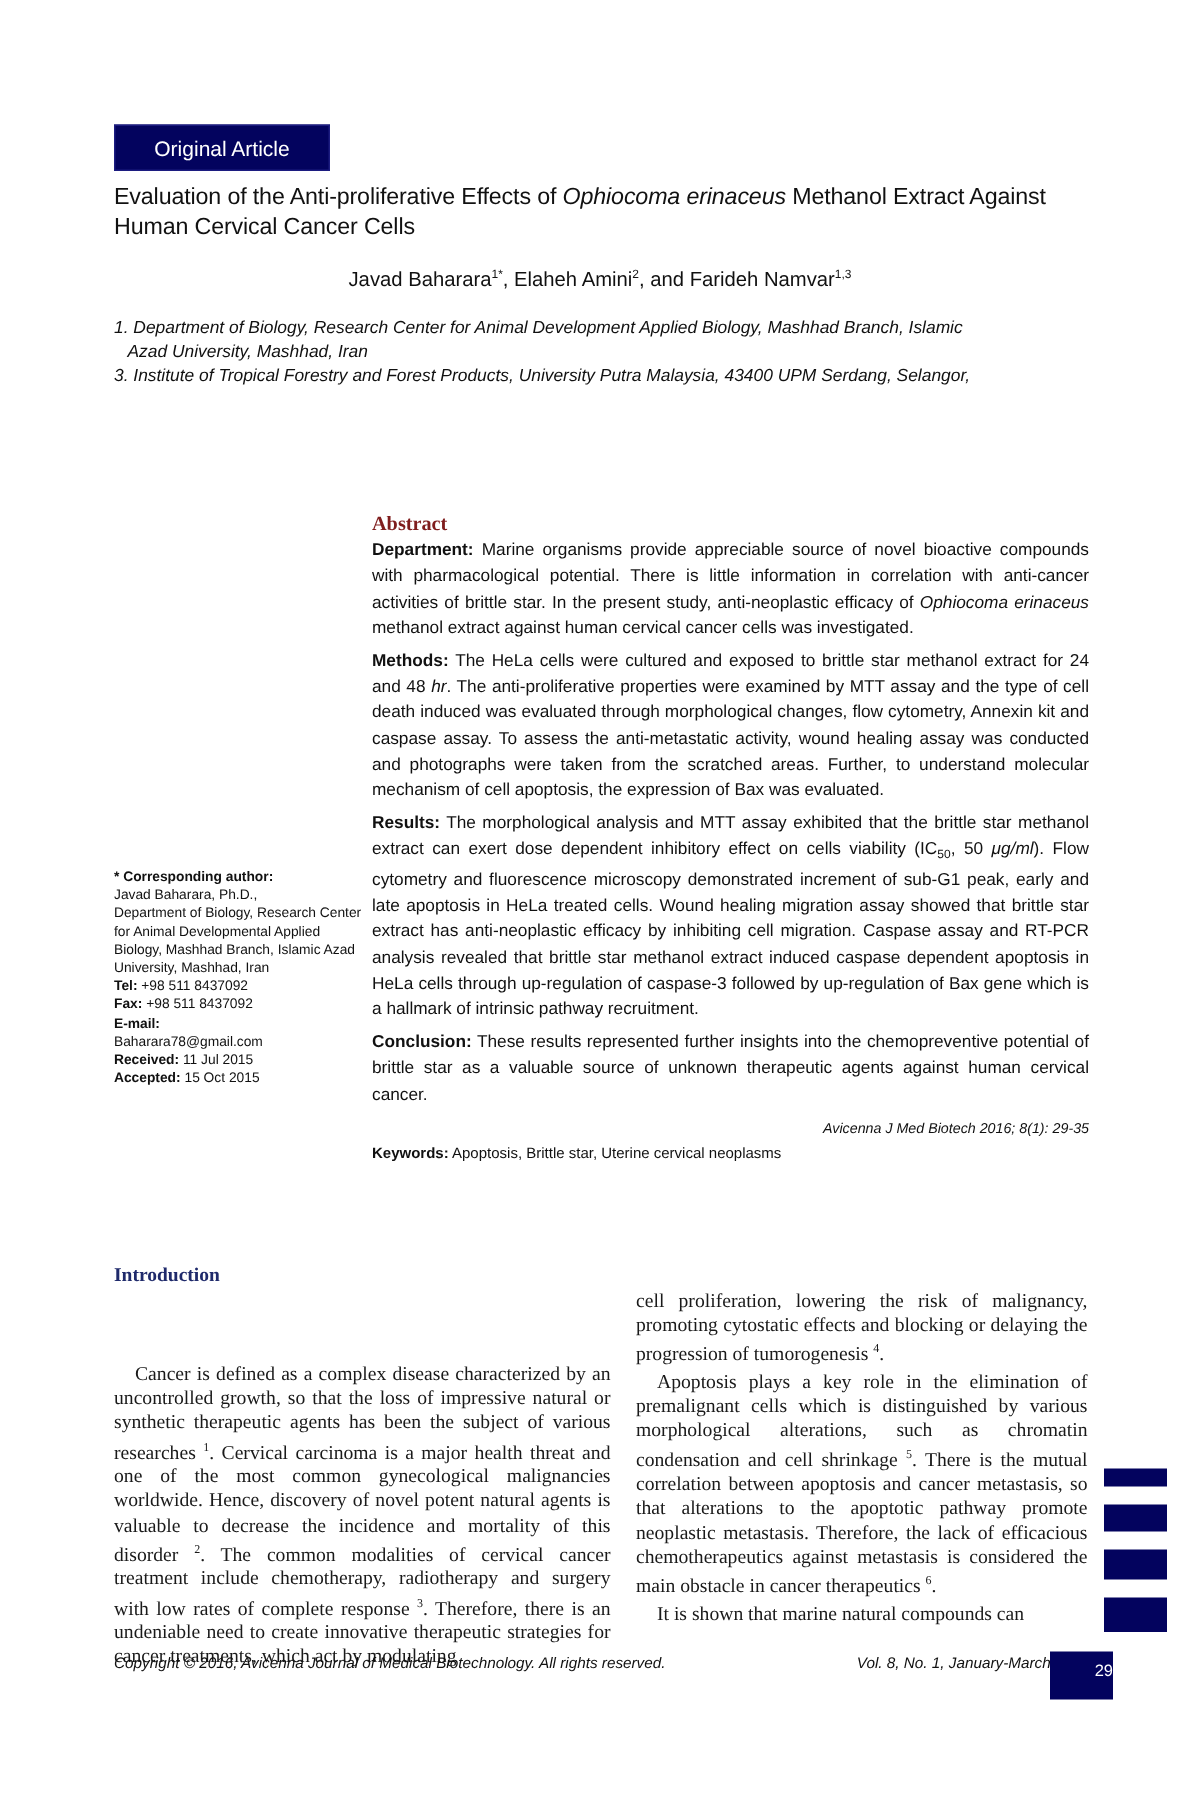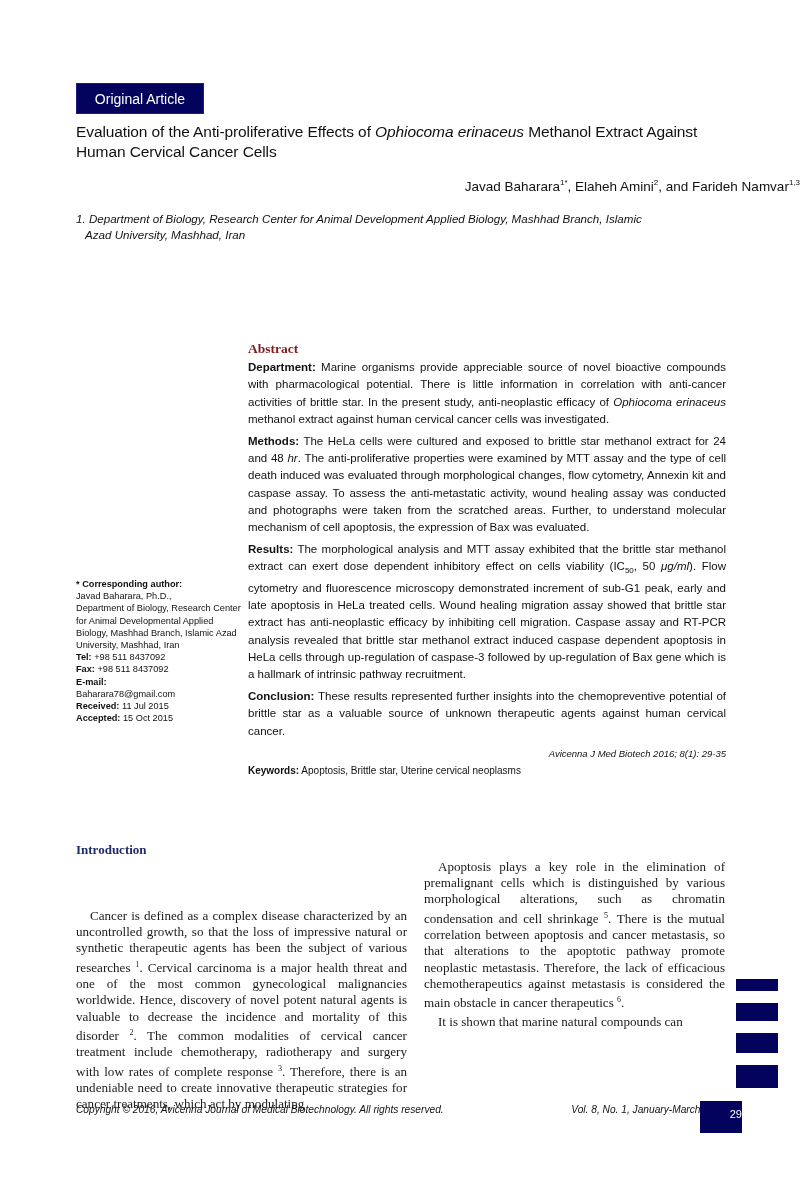--- a/index.html
+++ b/index.html
@@ -1,21 +1,21 @@
 <!DOCTYPE html>
 <html><head>
 <meta charset="utf-8">
 <style>
   html, body { margin:0; padding:0; background:#ffffff; }
   body { width:800px; height:1200px; position:relative; overflow:hidden; color:#1a1a1a; font-family:"Liberation Sans", sans-serif; }
   .abs { position:absolute; }
-  .badge { left:76px; top:83px; width:128px; height:31px; background:#03035e; color:#fff; font-size:14px; line-height:31px; text-align:center; box-sizing:border-box; border:1px solid #1c1c80; }
+  .badge { left:76px; top:83px; width:144px; height:31px; background:#03035e; color:#fff; font-size:14px; line-height:31px; text-align:center; box-sizing:border-box; border:1px solid #1c1c80; }
   .title { left:76px; top:122px; width:660px; font-size:15.5px; line-height:20px; color:#111; letter-spacing:-0.1px; }
   .title i { font-style:italic; }
-  .authors { left:0; width:800px; top:178px; text-align:right; font-size:13.5px; color:#111; }
+  .authors { left:0; width:800px; top:178px; text-align:center; font-size:13.5px; color:#111; }
   .authors sup { font-size:8px; }
   .affils { left:76px; top:211px; width:660px; font-size:11.6px; line-height:16px; font-style:italic; color:#111; }
   .affils div.cont { padding-left:9px; }
   .abstract { left:248px; top:340px; width:478px; font-size:11.5px; line-height:17.2px; text-align:justify; color:#111; }
   .abs-head { font-family:"Liberation Serif", serif; font-weight:bold; color:#7f1d1d; font-size:13.5px; margin-bottom:2px; }
   .abstract p { margin:0 0 5px 0; }
   .abstract b { font-weight:bold; }
   .citation { text-align:right; font-style:italic; font-size:9.5px; margin-top:4px; }
   .keywords { font-size:10px; }
   .corresp { left:76px; top:578px; width:165px; font-size:9.2px; line-height:12.2px; color:#111; }
@@ -41,20 +41,21 @@
   <span>Evaluation of the Anti-proliferative Effects of </span><i>Ophiocoma erinaceus</i><span> Methanol Extract Against Human Cervical Cancer Cells</span>
 </div>
 
 <div class="abs authors">
   <span>Javad Baharara</span><sup>1*</sup><span>, </span><span>Elaheh Amini</span><sup>2</sup><span>, and </span><span>Farideh Namvar</span><sup>1,3</sup>
 </div>
 
 <div class="abs affils">
   <div>1. Department of Biology, Research Center for Animal Development Applied Biology, Mashhad Branch, Islamic</div>
   <div class="cont">Azad University, Mashhad, Iran</div>
+  <div>3. Institute of Tropical Forestry and Forest Products, University Putra Malaysia, 43400 UPM Serdang, Selangor,</div>
 </div>
 
 <div class="abs abstract">
   <div class="abs-head">Abstract</div>
   <p><b>Department:</b><span> Marine organisms provide appreciable source of novel bioactive compounds with pharmacological potential. There is little information in correlation with anti-cancer activities of brittle star. In the present study, anti-neoplastic efficacy of </span><i>Ophiocoma erinaceus</i><span> methanol extract against human cervical cancer cells was investigated.</span></p>
   <p><b>Methods:</b><span> The HeLa cells were cultured and exposed to brittle star methanol extract for 24 and 48 </span><i>hr</i><span>. The anti-proliferative properties were examined by MTT assay and the type of cell death induced was evaluated through morphological changes, flow cytometry, Annexin kit and caspase assay. To assess the anti-metastatic activity, wound healing assay was conducted and photographs were taken from the scratched areas. Further, to understand molecular mechanism of cell apoptosis, the expression of Bax was evaluated.</span></p>
   <p><b>Results:</b><span> The morphological analysis and MTT assay exhibited that the brittle star methanol extract can exert dose dependent inhibitory effect on cells viability (IC</span><sub style="font-size:8px">50</sub><span>, 50 </span><i>μg/ml</i><span>). Flow cytometry and fluorescence microscopy demonstrated increment of sub-G1 peak, early and late apoptosis in HeLa treated cells. Wound healing migration assay showed that brittle star extract has anti-neoplastic efficacy by inhibiting cell migration. Caspase assay and RT-PCR analysis revealed that brittle star methanol extract induced caspase dependent apoptosis in HeLa cells through up-regulation of caspase-3 followed by up-regulation of Bax gene which is a hallmark of intrinsic pathway recruitment.</span></p>
   <p><b>Conclusion:</b><span> These results represented further insights into the chemopreventive potential of brittle star as a valuable source of unknown therapeutic agents against human cervical cancer.</span></p>
   <div class="citation">Avicenna J Med Biotech 2016; 8(1): 29-35</div>
   <div class="keywords"><b>Keywords:</b><span> Apoptosis, Brittle star, Uterine cervical neoplasms</span></div>
@@ -72,20 +73,21 @@
   <div><b>Accepted:</b><span> 15 Oct 2015</span></div>
 </div>
 
 <div class="abs intro-head">Introduction</div>
 
 <div class="abs col col-left">
   <p class="indent"><span>Cancer is defined as a complex disease characterized by an uncontrolled growth, so that the loss of impressive natural or synthetic therapeutic agents has been the subject of various researches </span><sup>1</sup><span>. Cervical carcinoma is a major health threat and one of the most common gynecological malignancies worldwide. Hence, discovery of novel potent natural agents is valuable to decrease the incidence and mortality of this disorder </span><sup>2</sup><span>. The common modalities of cervical cancer treatment include chemotherapy, radiotherapy and surgery with low rates of complete response </span><sup>3</sup><span>. Therefore, there is an undeniable need to create innovative therapeutic strategies for cancer treatments, which act by modulating</span></p>
 </div>
 
 <div class="abs col col-right">
+  <p><span>cell proliferation, lowering the risk of malignancy, promoting cytostatic effects and blocking or delaying the progression of tumorogenesis </span><sup>4</sup><span>.</span></p>
   <p class="indent"><span>Apoptosis plays a key role in the elimination of premalignant cells which is distinguished by various morphological alterations, such as chromatin condensation and cell shrinkage </span><sup>5</sup><span>. There is the mutual correlation between apoptosis and cancer metastasis, so that alterations to the apoptotic pathway promote neoplastic metastasis. Therefore, the lack of efficacious chemotherapeutics against metastasis is considered the main obstacle in cancer therapeutics </span><sup>6</sup><span>.</span></p>
   <p class="indent">It is shown that marine natural compounds can</p>
 </div>
 
 <div class="abs bar" style="top:979px;height:12px;"></div>
 <div class="abs bar" style="top:1003px;height:18px;"></div>
 <div class="abs bar" style="top:1033px;height:20px;"></div>
 <div class="abs bar" style="top:1065px;height:23px;"></div>
 
 <div class="abs footer-left">Copyright © 2016, Avicenna Journal of Medical Biotechnology. All rights reserved.</div>

